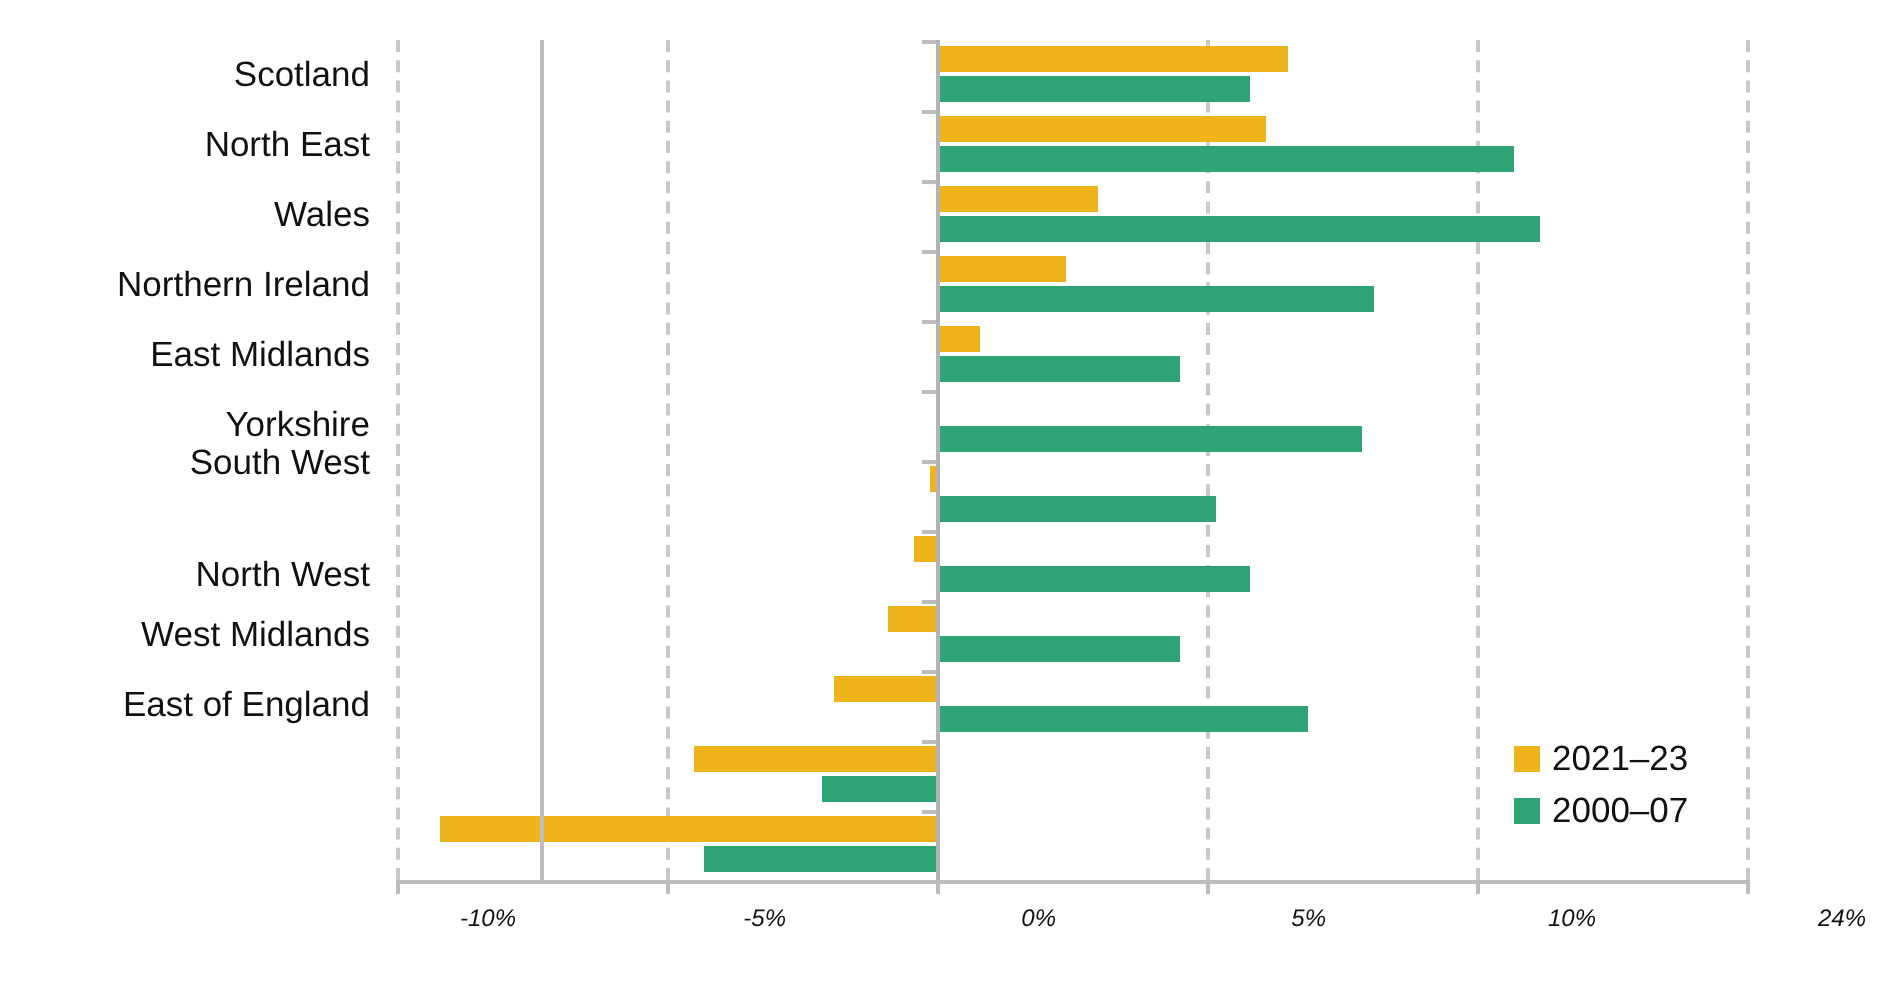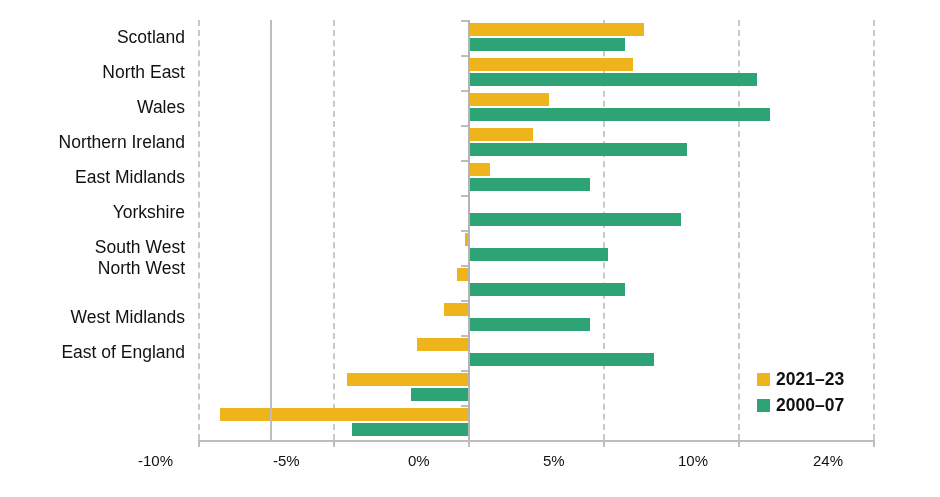--- a/index.html
+++ b/index.html
@@ -114,34 +114,34 @@
     top: 440px;
     width: 0;
     height: 7px;
     border-left: 2px solid #bdbdbd;
   }
   .xtick-label {
     position: absolute;
     top: 452px;
     width: 120px;
     margin-left: -60px;
-    text-align: left;
-    font-size: 15px;
+    text-align: right;
+    font-size: 12px;
     color: #111111;
     white-space: nowrap;
+    font-style: italic;
   }
 
   
   .legend {
     position: absolute;
     left: 757px;
     top: 368px;
     z-index: 6;
     background: transparent;
-    font-weight: bold;
   }
   .legend-item {
     display: flex;
     align-items: center;
     height: 22px;
     margin-bottom: 4px;
   }
   .legend-swatch {
     width: 13px;
     height: 13px;
@@ -171,24 +171,24 @@
       </div>
       <div class="cat-label-wrap" style="top: 105px;">
         <div class="cat-label">Northern Ireland</div>
       </div>
       <div class="cat-label-wrap" style="top: 140px;">
         <div class="cat-label">East Midlands</div>
       </div>
       <div class="cat-label-wrap" style="top: 175px;">
         <div class="cat-label">Yorkshire</div>
       </div>
-      <div class="cat-label-wrap" style="top: 210px;">
+      <div class="cat-label-wrap" style="top: 194px;">
         <div class="cat-label">South West</div>
       </div>
-      <div class="cat-label-wrap" style="top: 231px;">
+      <div class="cat-label-wrap" style="top: 250px;">
         <div class="cat-label">North West</div>
       </div>
       <div class="cat-label-wrap" style="top: 280px;">
         <div class="cat-label">West Midlands</div>
       </div>
       <div class="cat-label-wrap" style="top: 315px;">
         <div class="cat-label">East of England</div>
       </div>
     </div>
 

